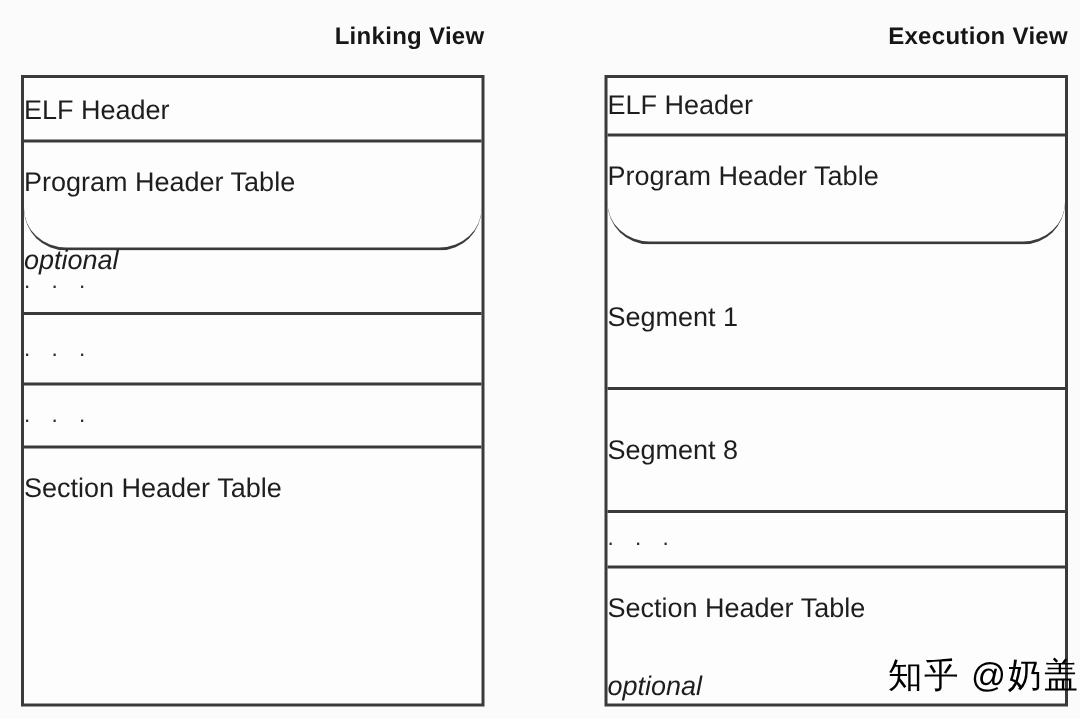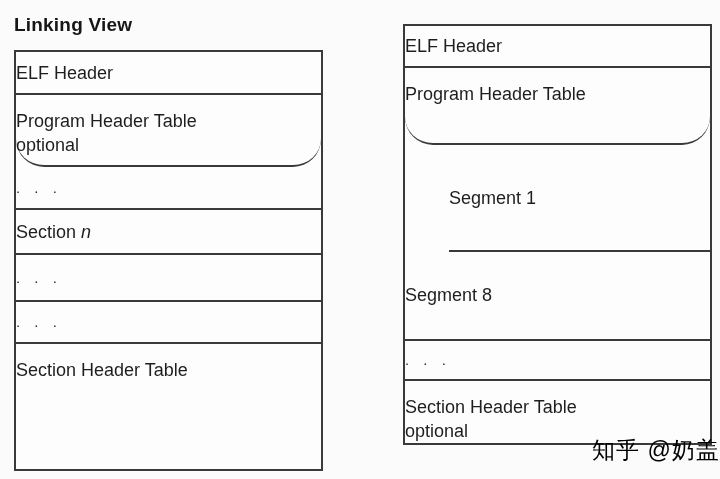--- a/index.html
+++ b/index.html
@@ -9,23 +9,23 @@
     font-family:"Liberation Sans","DejaVu Sans",sans-serif;
     color:#1e1e1e;
     overflow:hidden;
   }
   .canvas{position:relative;width:720px;height:479px;background:#fbfbfb;}
   .col{position:absolute;top:12px;width:309px;}
   .col-linking{left:14px;}
   .col-execution{left:403px;}
   .panel-title{
     height:26px;line-height:26px;
-    text-align:left;
+    text-align:right;
     font-weight:bold;
-    font-size:19px;
+    font-size:16px;
     letter-spacing:0.2px;
     color:#161616;
   }
   .box{
     margin-top:12px;
     height:421px;
     box-sizing:border-box;
     border:2px solid #3a3a3a;
     background:#fdfdfd;
     display:flex;
@@ -37,77 +37,75 @@
     display:flex;
     flex-direction:column;
     align-items:flex-start;
     justify-content:center;
     font-size:18px;
     line-height:24px;
     text-align:center;
   }
   .row.last{border-bottom:none;flex:1;}
   .row.top-align{justify-content:flex-start;padding-top:14px;border-radius:28px;}
-  .cell-sublabel{}
+  .cell-sublabel{font-style:italic;margin-top:28px;}
   .row.dots{
     font-size:15px;
     letter-spacing:5px;
     color:#2a2a2a;
     transform:none;
   }
   .italic{font-style:italic;}
   .watermark{
     position:absolute;
     left:592px;top:435px;
     font-size:23px;
     color:#000000;
     white-space:nowrap;
     letter-spacing:1px;
   }
   
   .lv-r1{height:43px;} .lv-r2{height:72px;} .lv-r3{height:51px;}
   .lv-r4{height:43px;} .lv-r5{height:45px;} .lv-r6{height:47px;}
   .lv-r7{height:42px;}
-  .ev-r1{height:43px;} .ev-r2{height:78px;} .ev-r3{height:108px;margin-left:44px;}
+  .ev-r1{height:43px;} .ev-r2{height:78px;} .ev-r3{height:108px;}
   .ev-r4{height:90px;} .ev-r5{height:41px;}
 </style>
 </head>
 <body>
 
 <div class="canvas">
 
   <div class="col col-linking">
     <div class="panel-title">Linking View</div>
     <div class="box">
       <div class="row lv-r1">
         <span class="cell-label">ELF Header</span>
       </div>
       <div class="row lv-r2 top-align">
         <span class="cell-label">Program Header Table</span>
         <span class="cell-sublabel">optional</span>
       </div>
       <div class="row lv-r4 dots">
         <span class="cell-label">. . .</span>
       </div>
-      <div class="row lv-r5">
-        <span class="cell-label"><span>Section </span><span class="italic">n</span></span>
-      </div>
       <div class="row lv-r6 dots">
         <span class="cell-label">. . .</span>
       </div>
       <div class="row lv-r7 dots">
         <span class="cell-label">. . .</span>
       </div>
       <div class="row last top-align">
         <span class="cell-label">Section Header Table</span>
       </div>
     </div>
   </div>
 
   <div class="col col-execution">
+    <div class="panel-title">Execution View</div>
     <div class="box">
       <div class="row ev-r1">
         <span class="cell-label">ELF Header</span>
       </div>
       <div class="row ev-r2 top-align">
         <span class="cell-label">Program Header Table</span>
       </div>
       <div class="row ev-r3">
         <span class="cell-label">Segment 1</span>
       </div>

